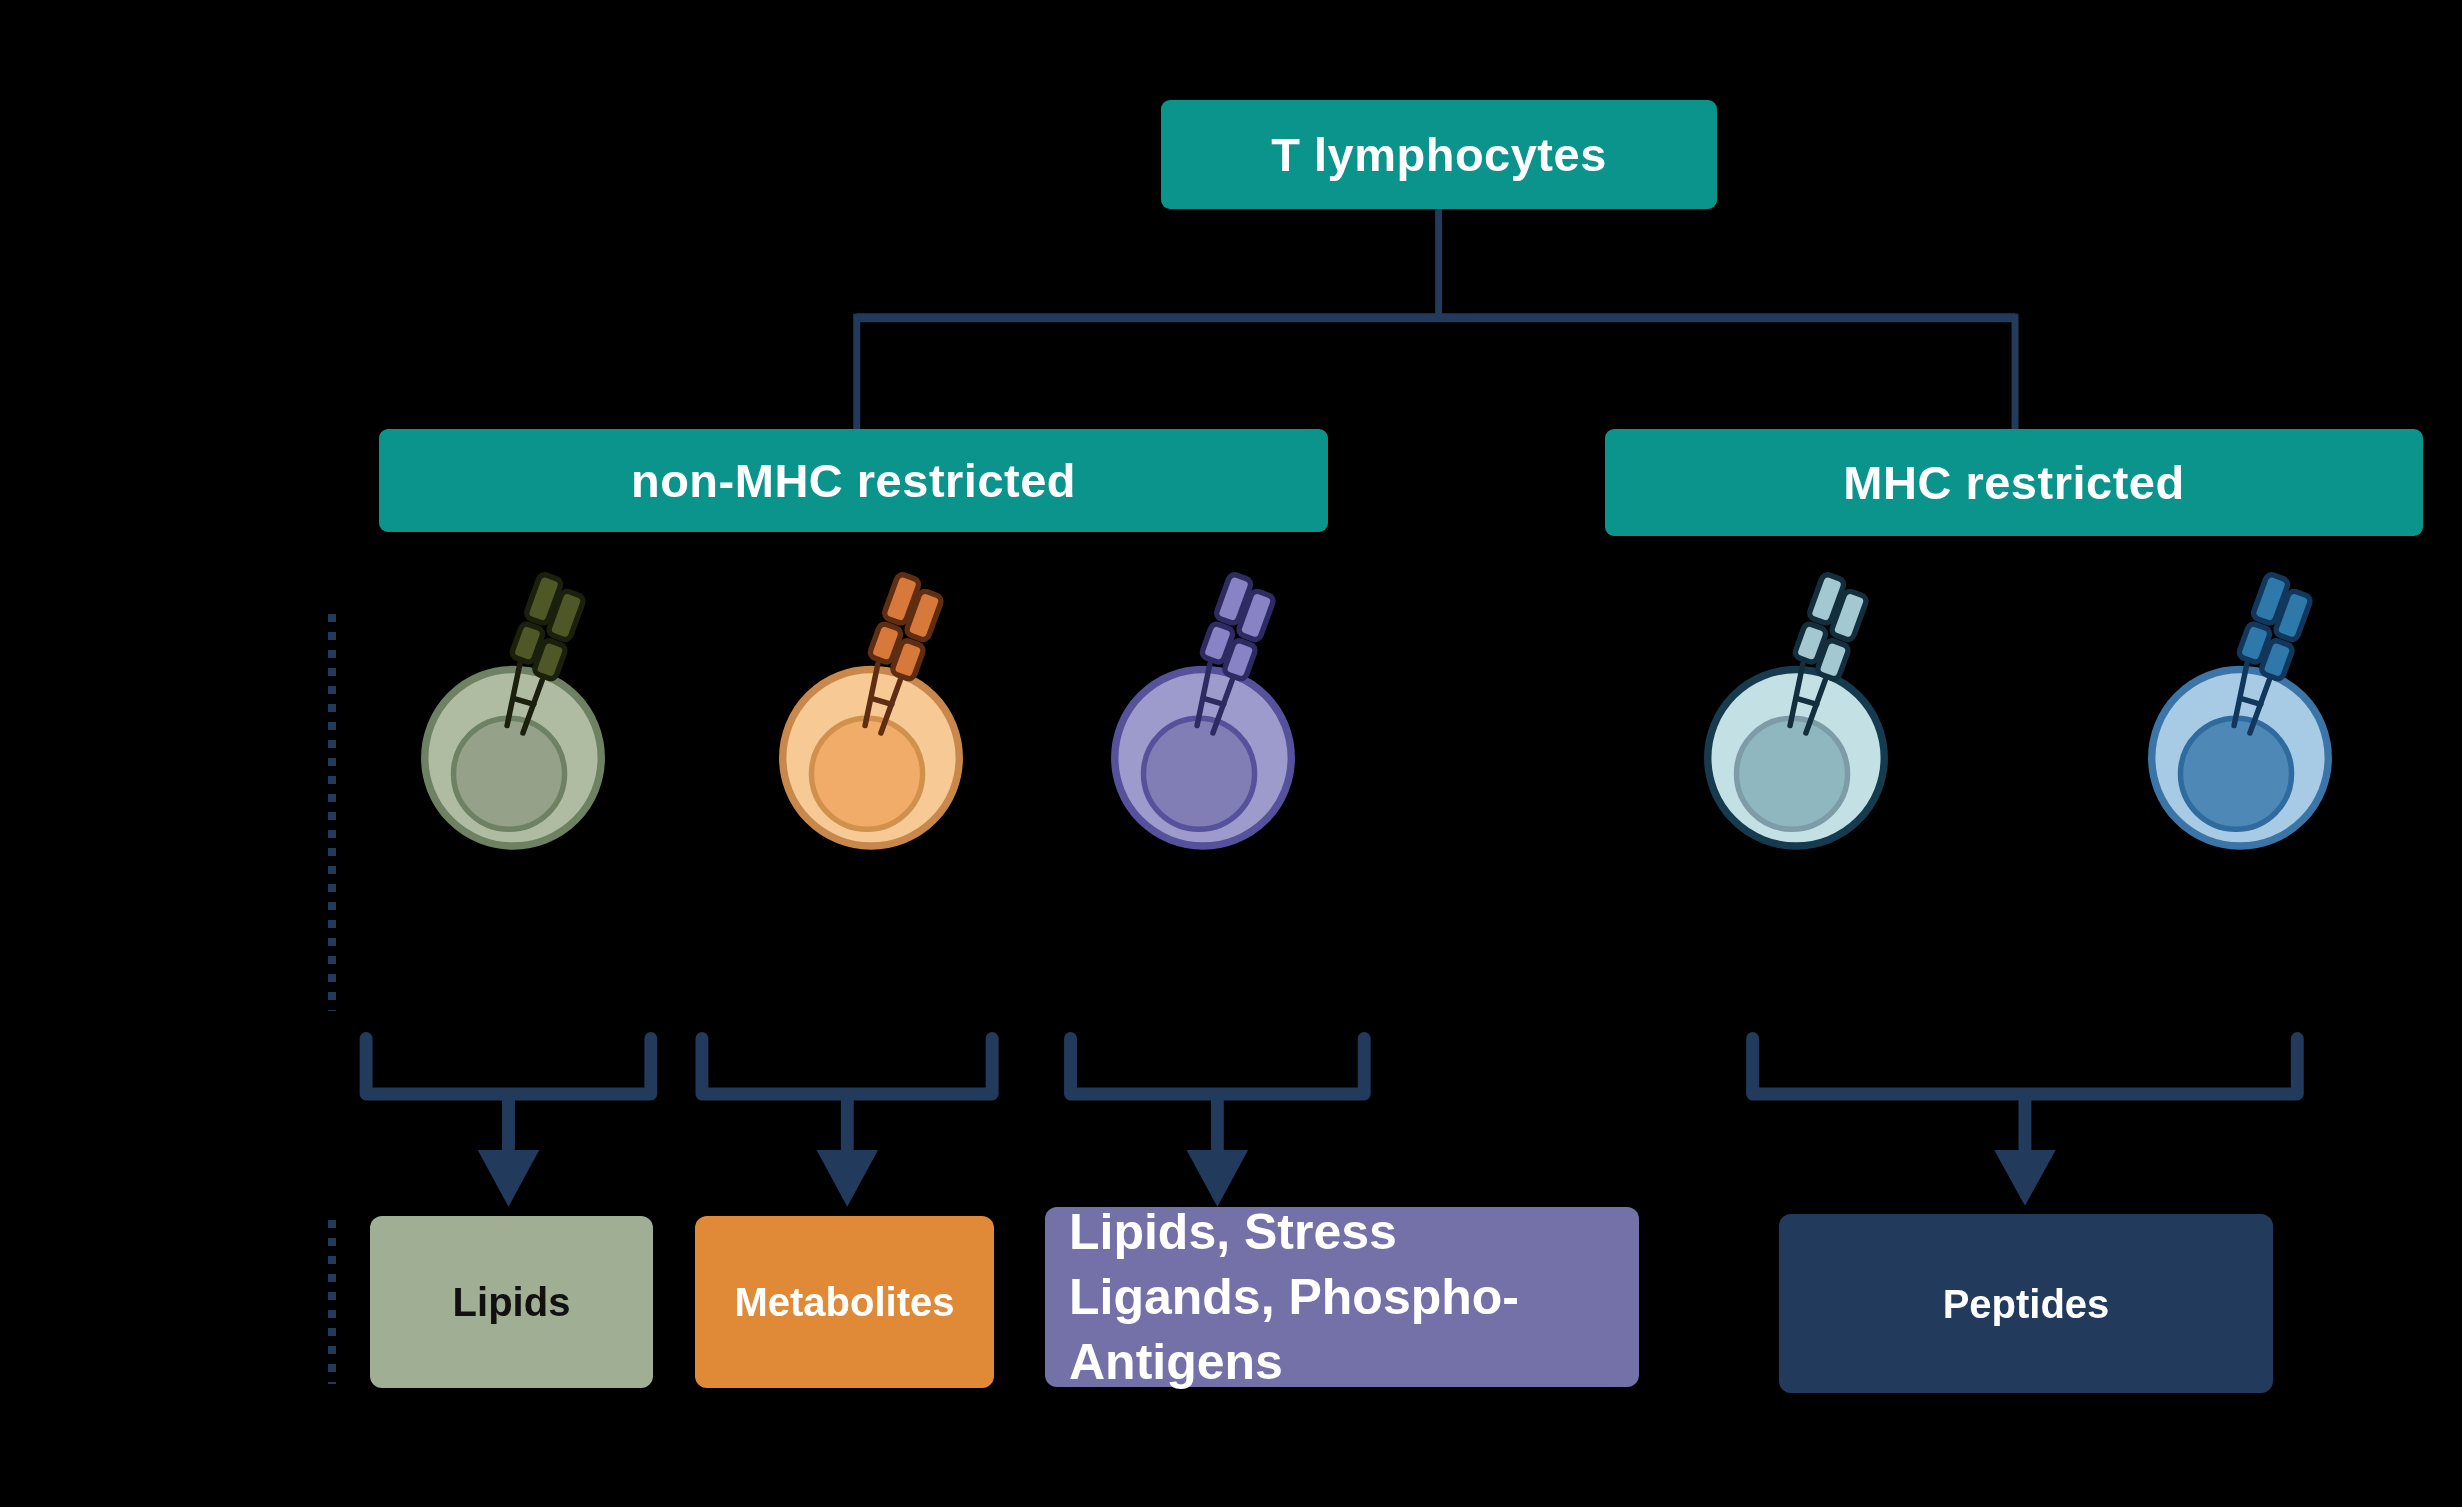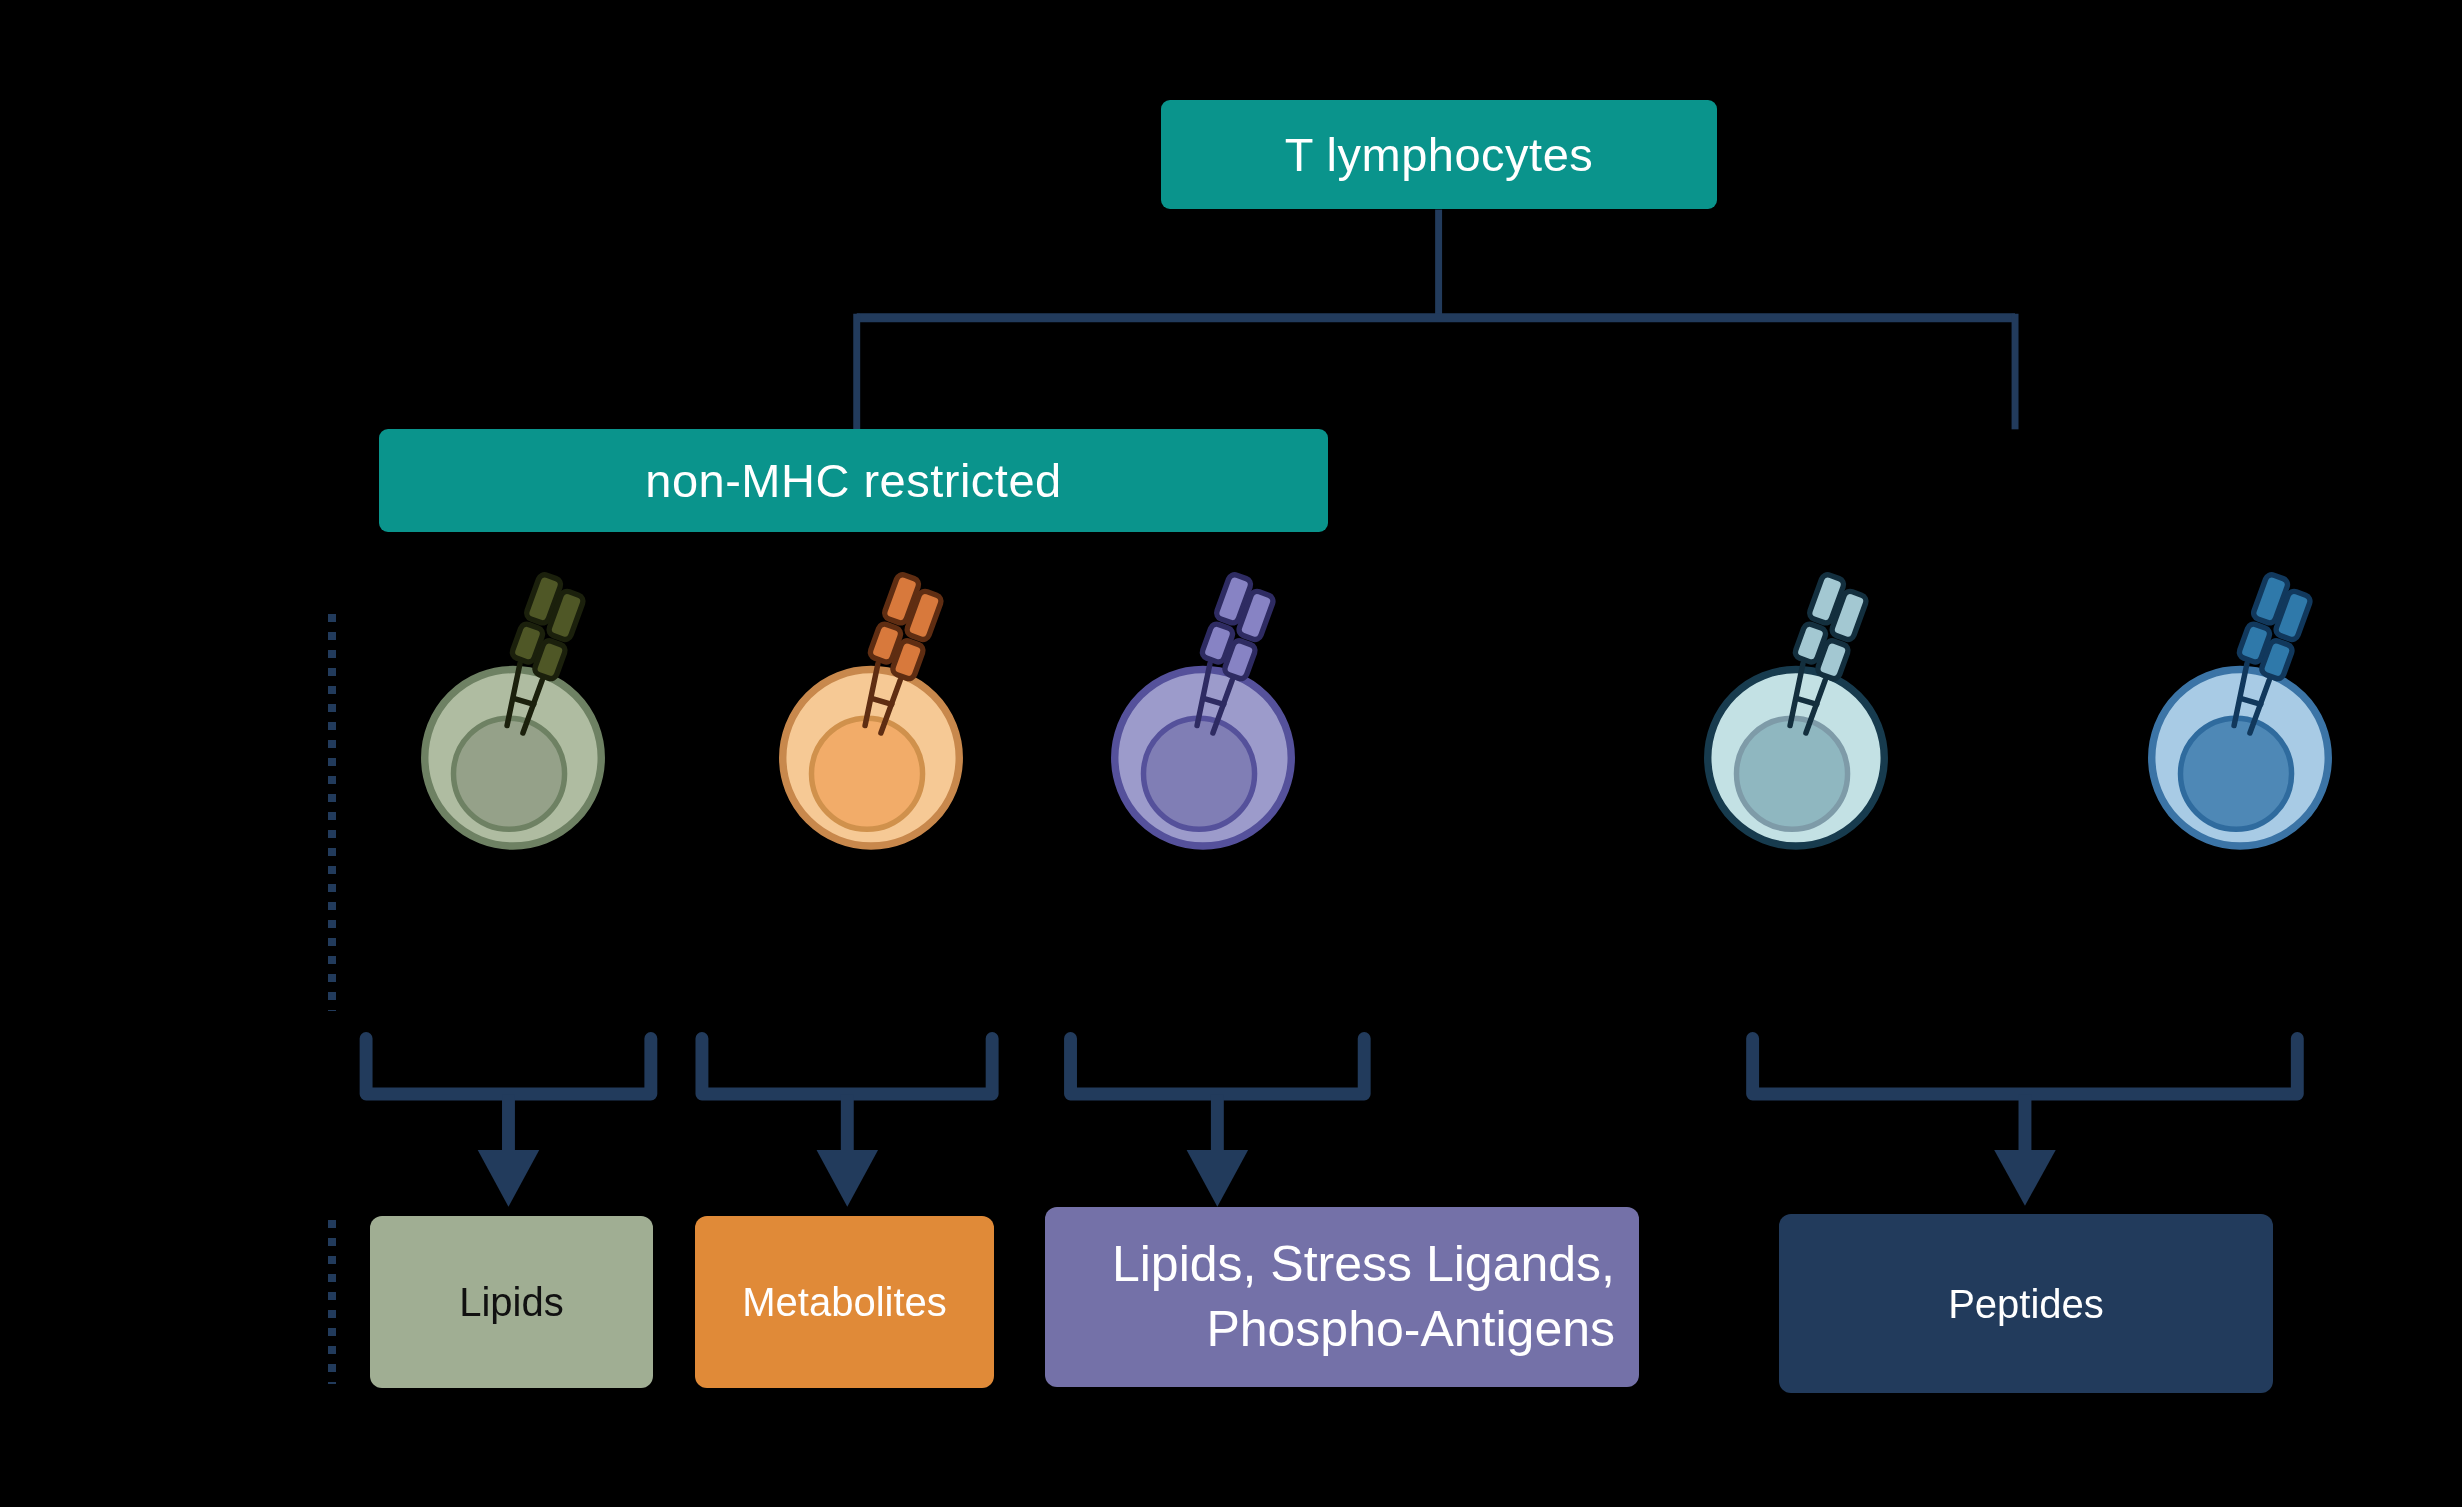--- a/index.html
+++ b/index.html
@@ -7,22 +7,23 @@
     position:relative;
     width:2462px;height:1508px;
     background:#000;
     font-family:"Liberation Sans", sans-serif;
     overflow:hidden;
   }
   .layer{position:absolute;left:0;top:0;width:2462px;height:1508px;}
   .node{
     position:absolute;
     display:flex;align-items:center;justify-content:center;
-    text-align:right;
+    text-align:left;
     box-sizing:border-box;
+    font-weight:bold;
   }
   .teal-box{
     background:var(--teal,#0A948C);
     color:#fff;
     border-radius:9px;
     font-size:47px;
     letter-spacing:0.5px;
   }
   .root-box{left:1161px;top:100px;width:556px;height:109px;}
   .branch-left{left:379px;top:429px;width:949px;height:103px;}
@@ -110,20 +111,23 @@
 
   <div class="dotted dotted-upper"></div>
   <div class="dotted dotted-lower"></div>
 
   <div class="node teal-box root-box">
     <span>T lymphocytes</span>
   </div>
   <div class="node teal-box branch-left">
     <span>non-MHC restricted</span>
   </div>
+  <div class="node teal-box branch-right">
+    <span>MHC restricted</span>
+  </div>
 
   <div class="cell cell-0" style="--membrane: #6E8163; --body: #AFBCA1; --nucleus: #95A189; --nucleus-stroke: #6E8163; --receptor-fill: #4F5726; --receptor-stroke: #1B200C;">
     <svg viewBox="0 0 560 720">
         <use href="#tcell"></use>
       </svg>
   </div>
   <div class="cell cell-1" style="--membrane: #C8884C; --body: #F6C995; --nucleus: #F2AC69; --nucleus-stroke: #D0914C; --receptor-fill: #D8793C; --receptor-stroke: #5F2D12;">
     <svg viewBox="0 0 560 720">
         <use href="#tcell"></use>
       </svg>

